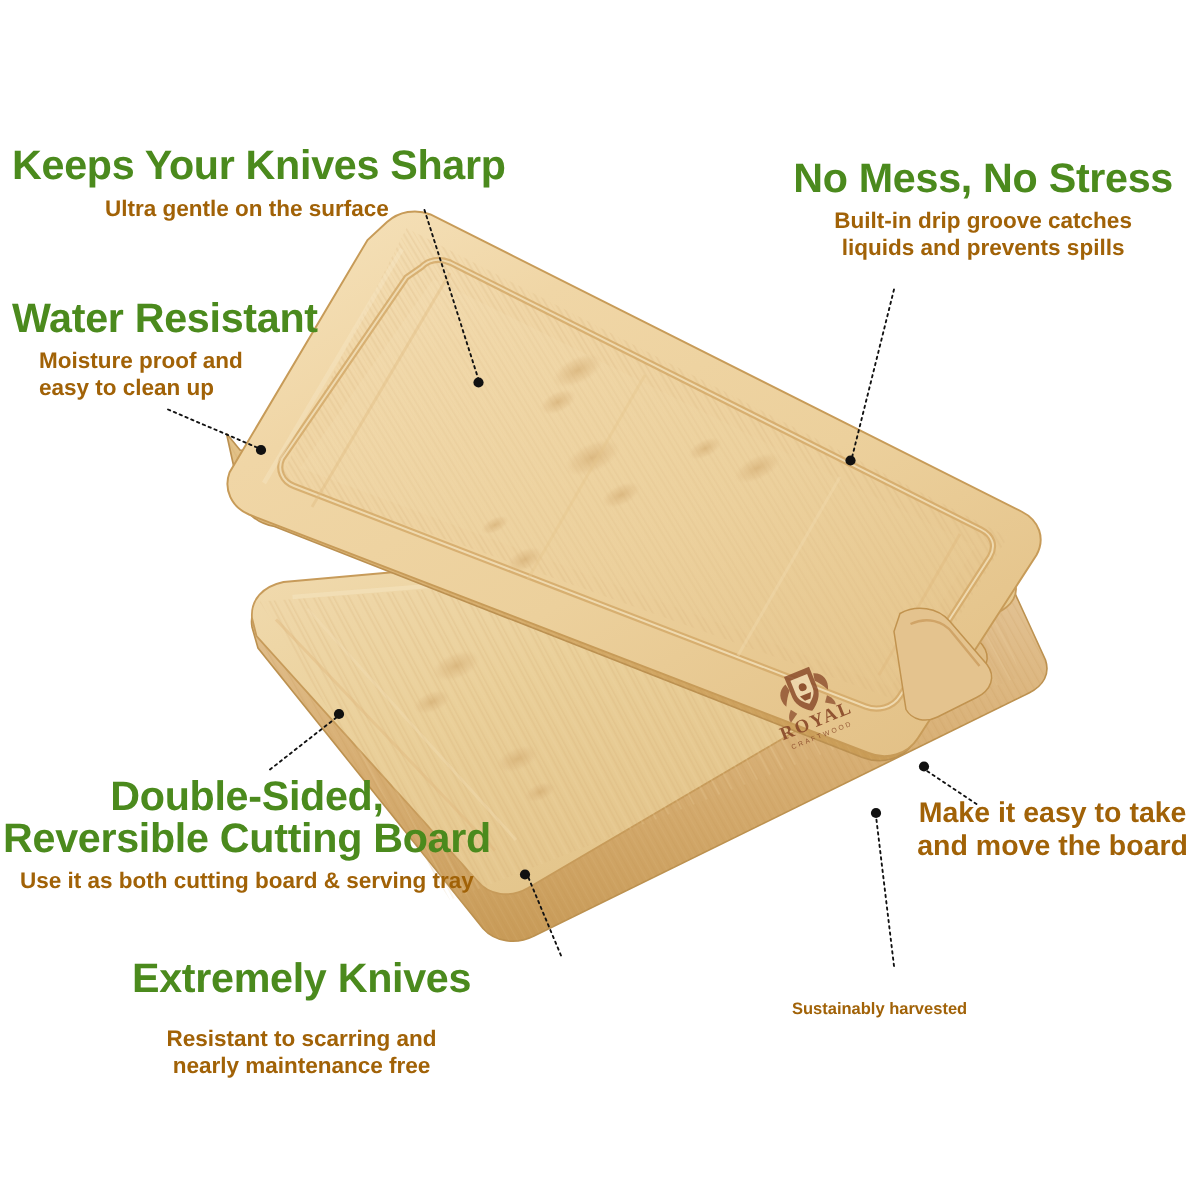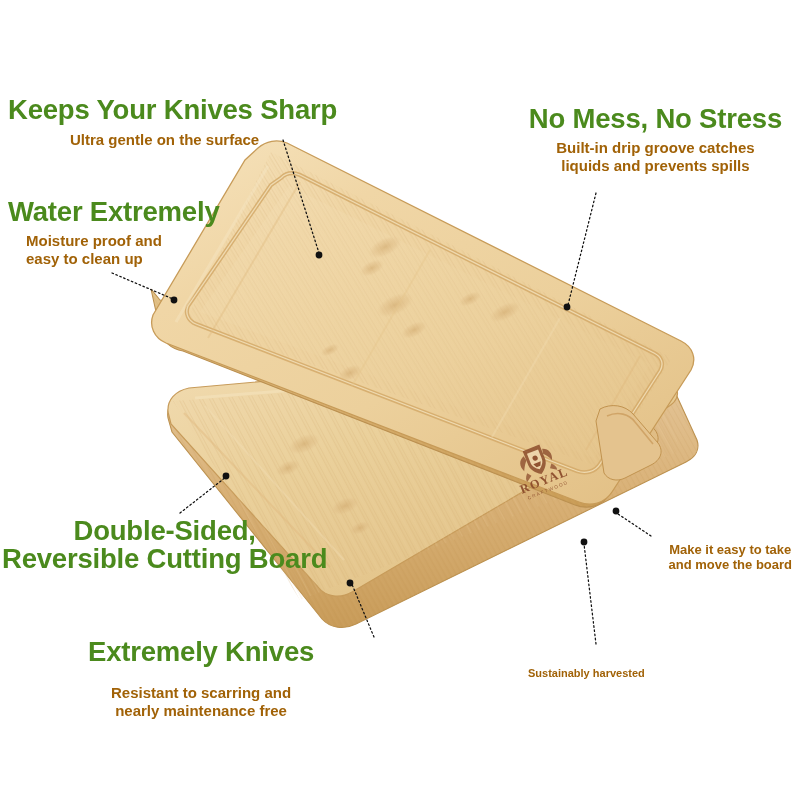--- a/index.html
+++ b/index.html
@@ -65,21 +65,21 @@
   #callout-double      { left: 2px;   top: 517px; }
   #callout-double  .c-title { font-size: 27.5px; }
   #callout-double  .c-sub   { font-size: 15px; margin-top: 6px; }
 
   #callout-durable     { left: 88px;  top: 638px; }
   #callout-durable .c-title { font-size: 27.5px; }
   #callout-durable .c-sub   { font-size: 15px; margin-top: 18px; }
 
   #callout-handles     { right: 8px;  top: 532px; }
   #callout-handles .c-title { font-size: 27.5px; }
-  #callout-handles .c-sub   { font-size: 13px; margin-top: 10px; }
+  #callout-handles .c-sub   { font-size: 19px; margin-top: 0; }
 
   #callout-bamboo      { left: 528px; top: 645px; }
   #callout-bamboo  .c-title { font-size: 27.5px; }
   #callout-bamboo  .c-sub   { font-size: 11px; margin-top: 22px; }
 
   
   #leader-lines {
     position: absolute;
     left: 0; top: 0;
     width: 800px; height: 800px;
@@ -338,40 +338,43 @@
   </svg>
 
   <div class="callout align-left" id="callout-knives">
     <div class="c-title">Keeps Your Knives Sharp</div>
     <div class="c-sub">
       <div>Ultra gentle on the surface</div>
     </div>
   </div>
 
   <div class="callout align-left" id="callout-water">
-    <div class="c-title">Water Extremely</div>
+    <div class="c-title">Water Resistant</div>
     <div class="c-sub">
       <div>Moisture proof and</div>
       <div>easy to clean up</div>
     </div>
   </div>
 
   <div class="callout align-center" id="callout-nomess">
     <div class="c-title">No Mess, No Stress</div>
     <div class="c-sub">
       <div>Built-in drip groove catches</div>
       <div>liquids and prevents spills</div>
     </div>
   </div>
 
   <div class="callout align-center" id="callout-double">
     <div class="c-title">
       <div>Double-Sided,</div>
       <div>Reversible Cutting Board</div>
     </div>
+    <div class="c-sub">
+      <div>Use it as both cutting board &amp; serving tray</div>
+    </div>
   </div>
 
   <div class="callout align-center" id="callout-durable">
     <div class="c-title">Extremely Knives</div>
     <div class="c-sub">
       <div>Resistant to scarring and</div>
       <div>nearly maintenance free</div>
     </div>
   </div>
 

